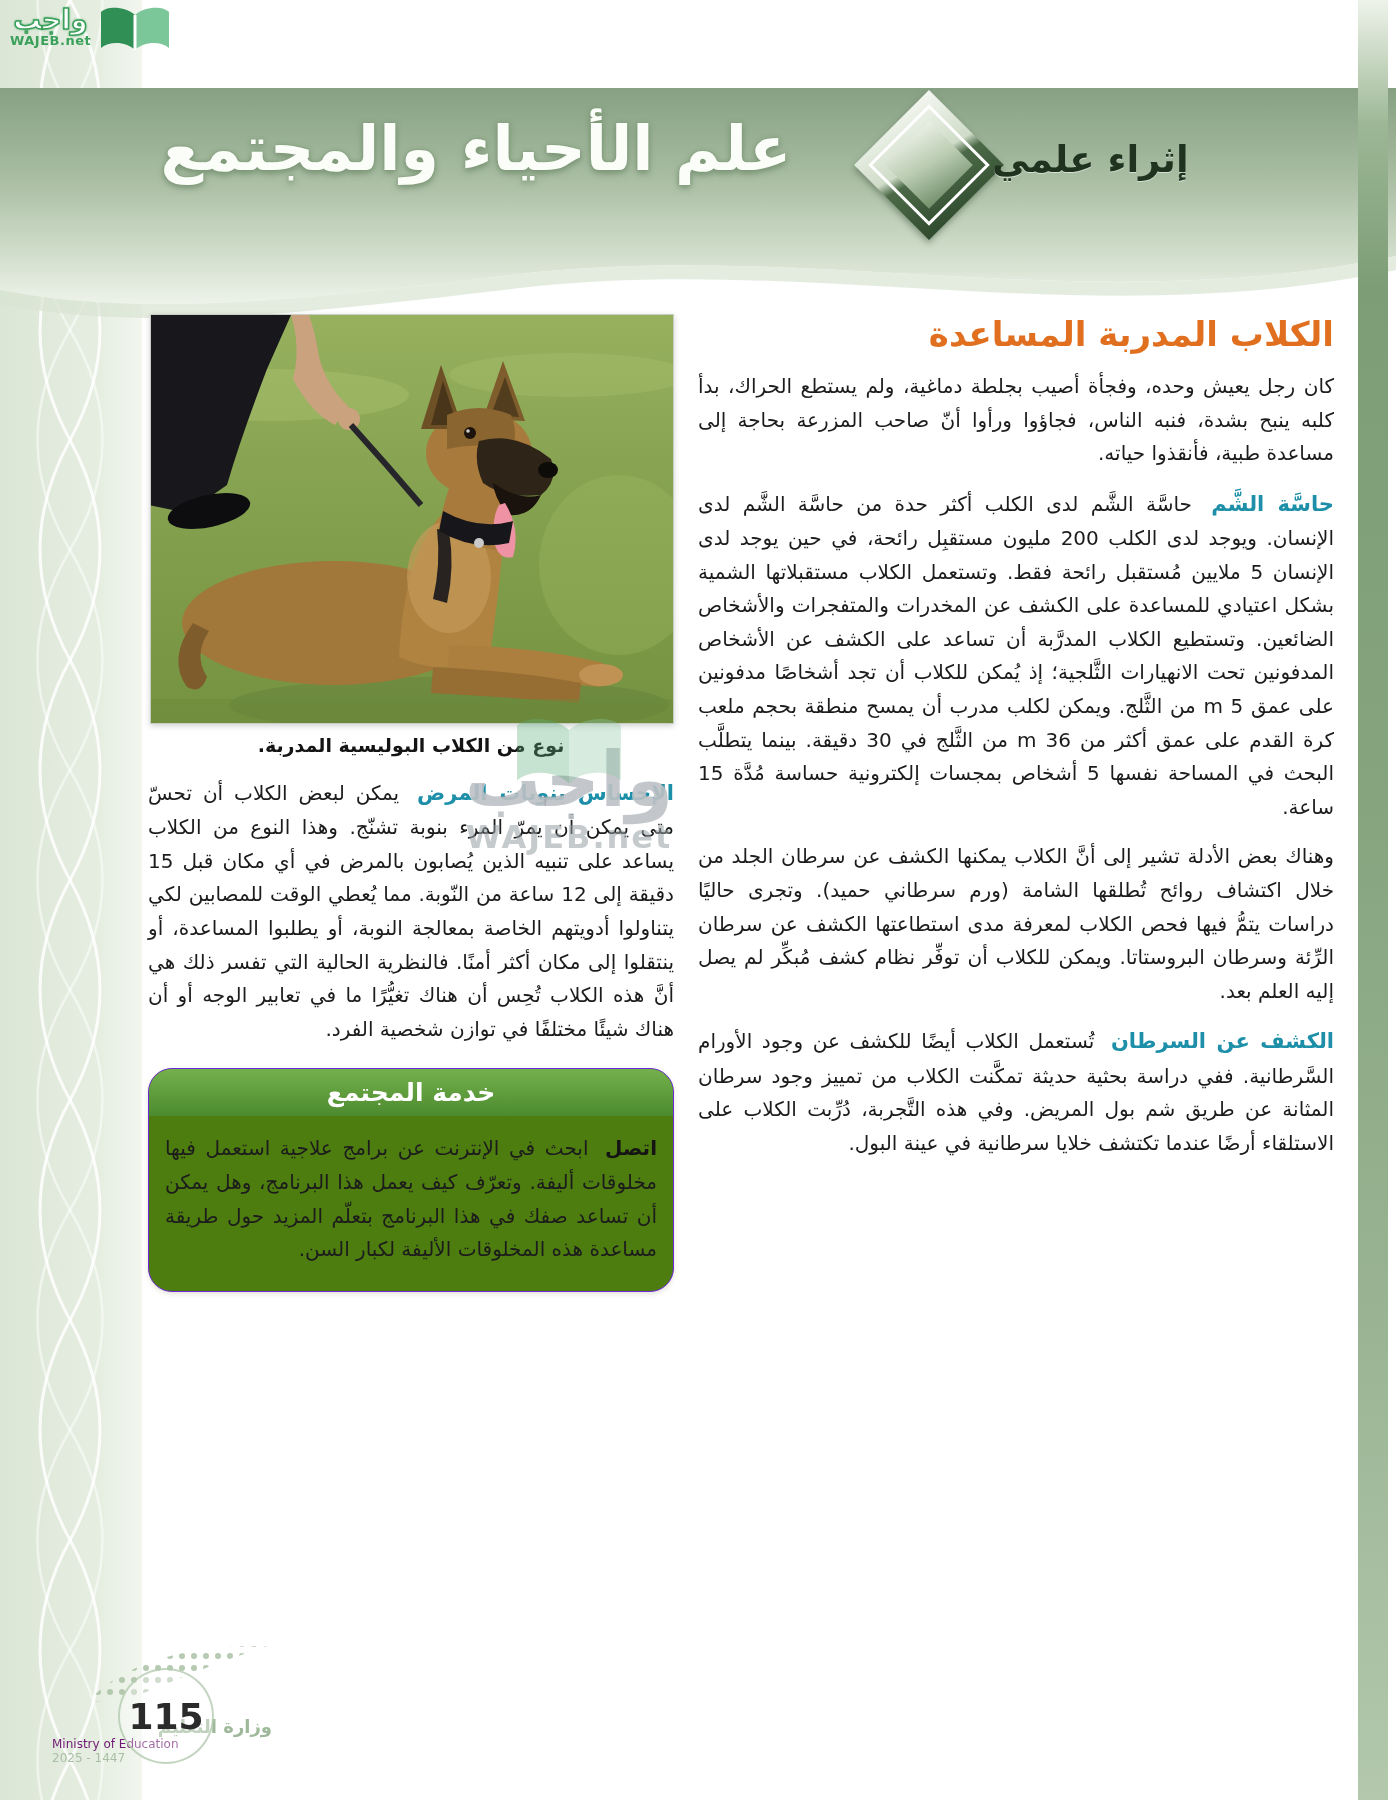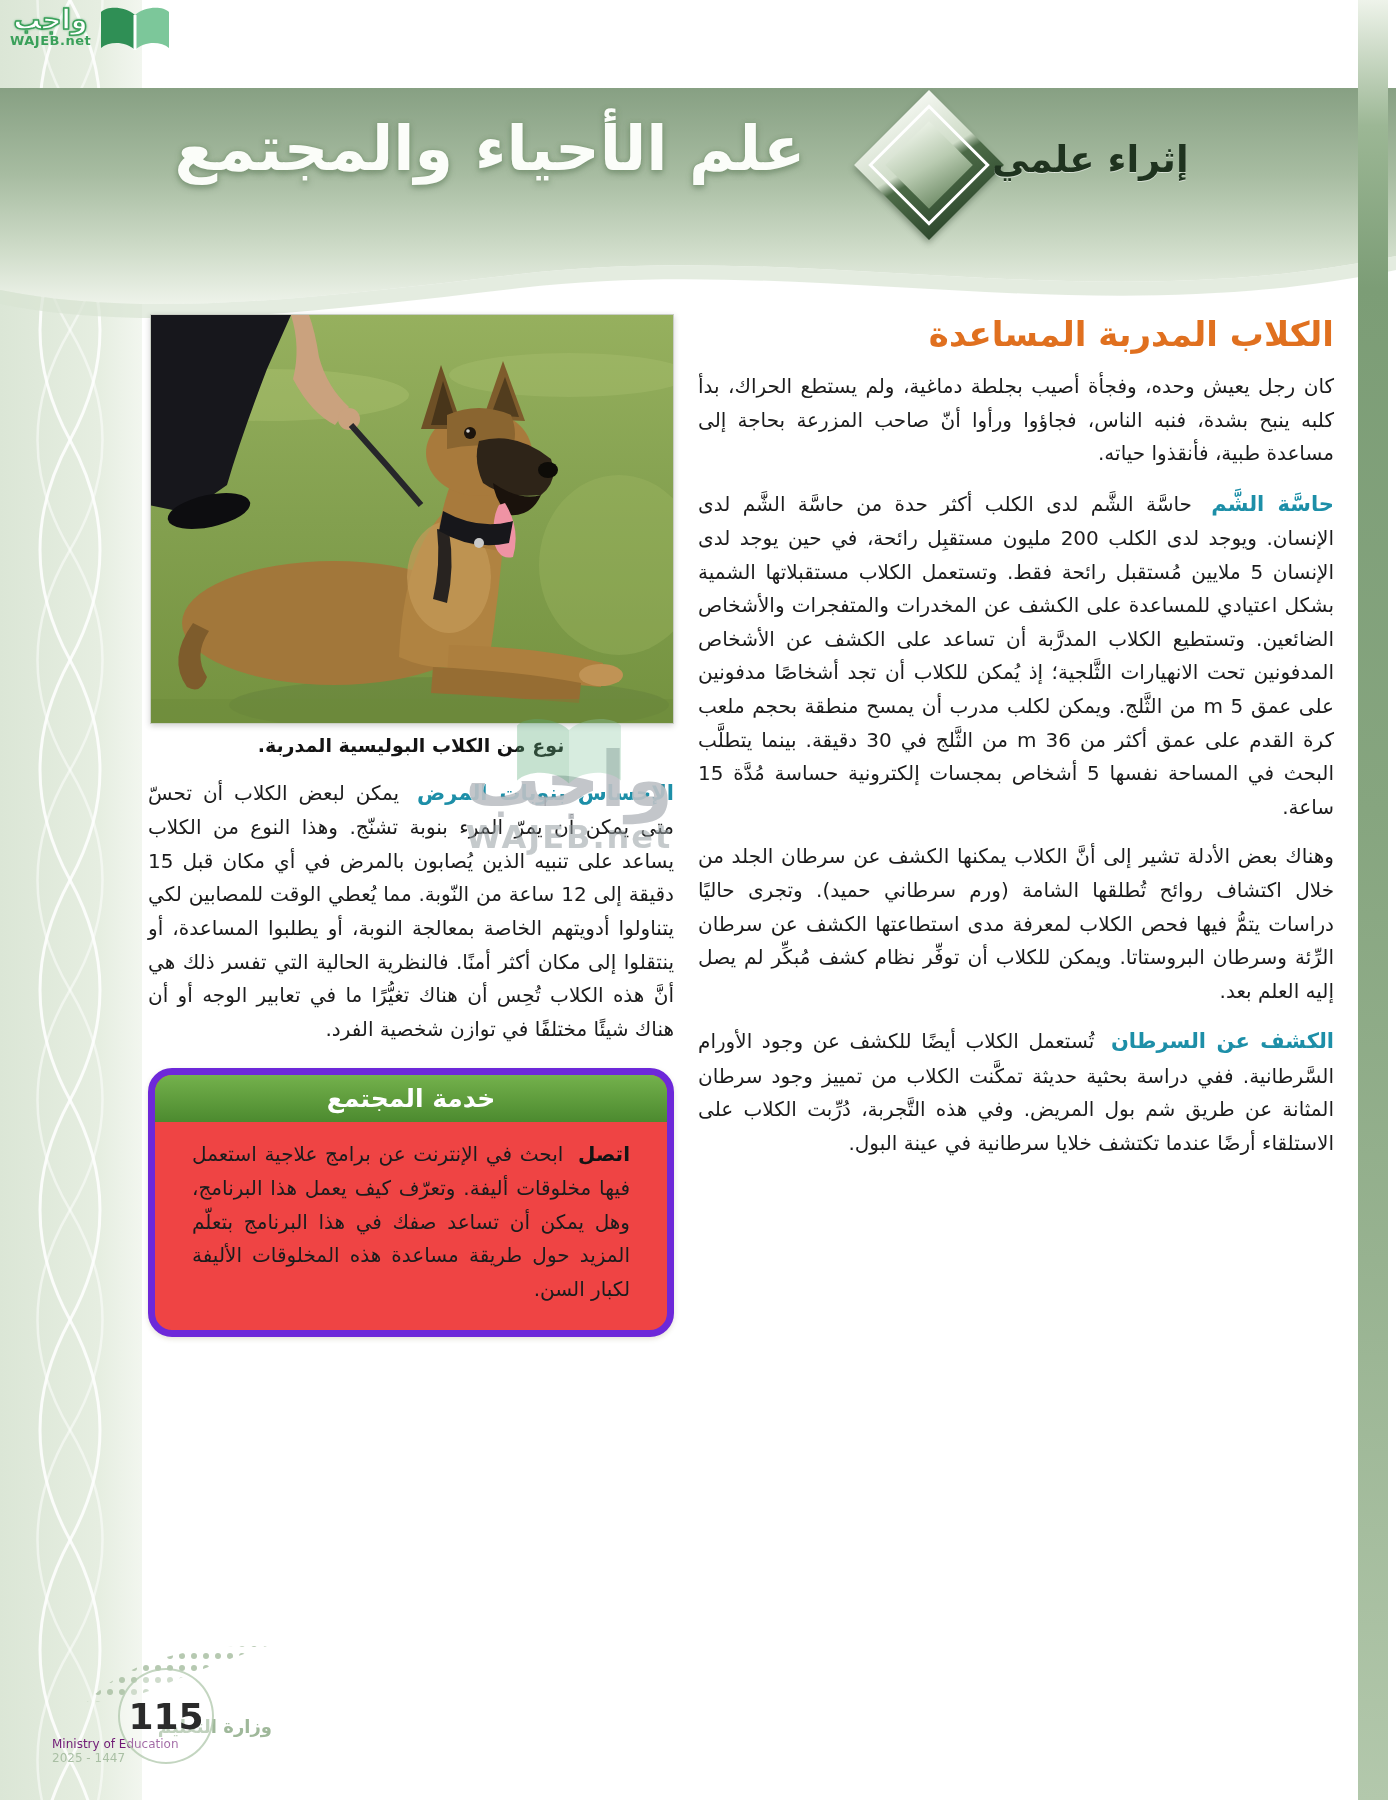--- a/index.html
+++ b/index.html
@@ -30,21 +30,21 @@
     font-size:27px; font-weight:bold; color:#ffffff; line-height:1;
     -webkit-text-stroke:1.5px #3aa05a;
     text-shadow:0 0 2px #3aa05a,0 0 3px #3aa05a;
   }
   .brand-en { font-size:13px; font-weight:bold; color:#3aa05a; letter-spacing:.5px; }
 
   
   .band { position:absolute; left:0; top:88px; width:1396px; height:240px; z-index:1; }
   .band svg { display:block; }
   .page-title {
-    position:absolute; left:150px; top:112px; width:680px; z-index:3;
+    position:absolute; left:136px; top:112px; width:680px; z-index:3;
     text-align:center; font-size:62px; font-weight:bold; color:#fbfdf9;
     text-shadow:0 0 4px #86a07e, 0 3px 6px rgba(80,110,78,.55), 0 0 1px #6d8a66;
     letter-spacing:1px;
   }
   .badge-diamond { position:absolute; left:872px; top:108px; width:114px; height:114px; z-index:3; }
   .badge-diamond .d { position:absolute; transform:rotate(45deg); }
   .badge-diamond .outer { inset:4px; background:linear-gradient(105deg,#f4f7f1 0%,#cfdcc8 45%,#4c6a47 55%,#2f4a2e 100%); box-shadow:2px 3px 6px rgba(60,80,58,.45); }
   .badge-diamond .mid   { inset:14px; border:3px solid #ffffff; }
   .badge-diamond .inner { inset:26px; background:linear-gradient(105deg,#e9f0e4 0%,#b9cbb1 50%,#74906c 100%); }
   .badge-text {
@@ -63,28 +63,28 @@
   .lead { color:#1d8fa8; font-weight:bold; font-size:21px; margin-left:7px; }
 
   
   figure.photo-figure { margin-bottom:20px; }
   .photo { width:524px; height:410px; border:1px solid #c9cec4; box-shadow:0 2px 6px rgba(0,0,0,.18); overflow:hidden; }
   .photo svg { display:block; }
   figcaption { margin-top:10px; text-align:center; font-size:19px; font-weight:bold; color:#141414; }
 
   
   .community-box {
-    margin-top:22px; background:#ef4444; border:7px solid #6d28d9;
+    margin-top:22px; background:#4d7c0f; border:1px solid #6d28d9;
     border-radius:24px; overflow:hidden; box-shadow:0 2px 5px rgba(120,110,60,.2);
   }
   .community-title {
     background:linear-gradient(to bottom,#74b14c,#4c8a2f);
     color:#ffffff; font-size:25px; font-weight:bold; text-align:center; padding:9px 10px;
   }
-  .community-body { padding:16px 37px 24px; font-size:20px; line-height:1.68; color:#1c1c1c; text-align:justify; }
+  .community-body { padding:16px 16px 24px; font-size:20px; line-height:1.68; color:#1c1c1c; text-align:justify; }
   .community-lead { font-weight:bold; color:#141414; margin-left:7px; }
 
   
   .watermark {
     position:absolute; left:414px; top:716px; width:310px; z-index:4;
     text-align:center; pointer-events:none; direction:ltr;
   }
   .wm-book { opacity:.35; margin-bottom:-58px; }
   .wm-ar { font-size:76px; font-weight:bold; color:rgba(145,152,158,.55); text-shadow:0 1px 0 rgba(255,255,255,.8); line-height:1; }
   .wm-en { font-size:32px; font-weight:bold; color:rgba(150,158,163,.55); letter-spacing:2px; }

